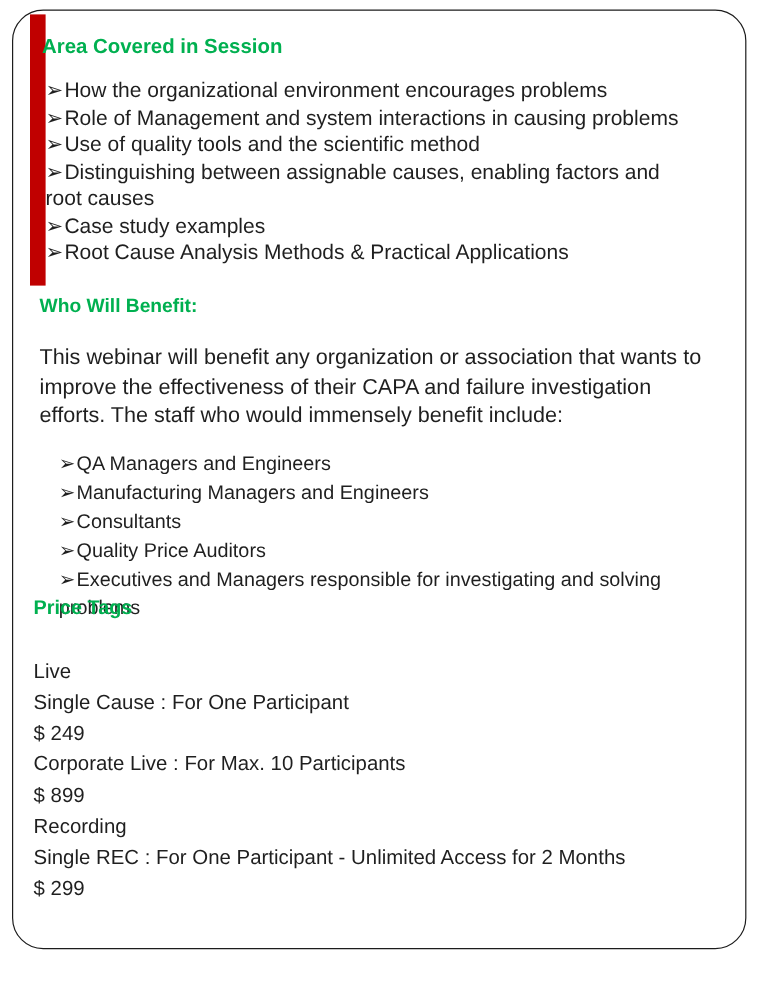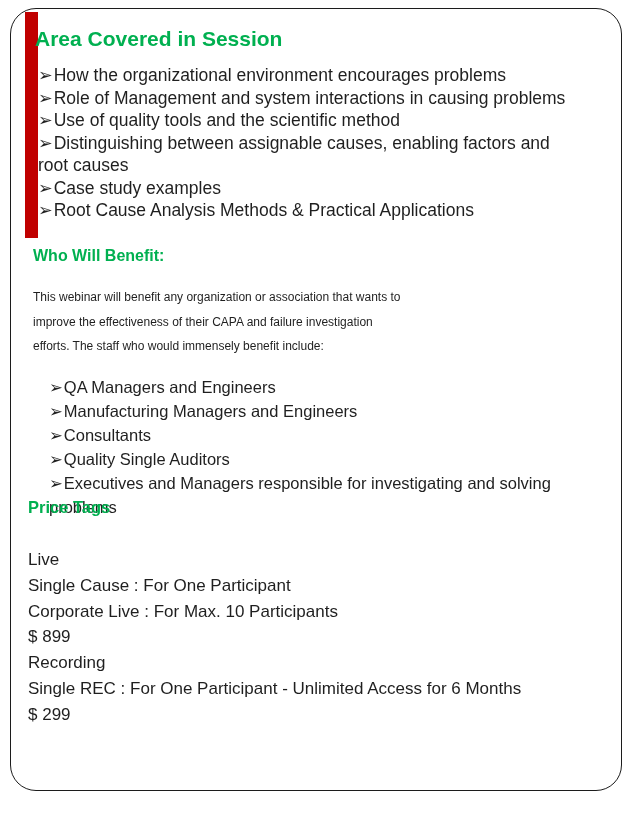--- a/index.html
+++ b/index.html
@@ -31,27 +31,27 @@
   h2 {
     margin: 0;
     color: var(--heading_green, #00B050);
     font-weight: bold;
   }
   ul { list-style: none; margin: 16px; padding: 0; }
   .li-text, .intro { white-space: pre-line; }
 
   
   .sec-area { left: 22px; top: 30px; width: 596px; }
-  .sec-area h2 { font-size: 21px; line-height: 18px; margin: 0 0 16px 13px; }
+  .sec-area h2 { font-size: 17px; line-height: 18px; margin: 0 0 16px 13px; }
   .sec-area li { font-size: 17.5px; line-height: 22.5px; }
 
   
   .sec-benefit { left: 33px; top: 246px; width: 589px; }
   .sec-benefit h2 { font-size: 16px; line-height: 19px; margin: 0 0 20px 0; }
-  .sec-benefit .intro { font-size: 12px; line-height: 24.5px; margin: 0 0 16px 0; }
+  .sec-benefit .intro { font-size: 18px; line-height: 24.5px; margin: 0 0 16px 0; }
   .sec-benefit li { font-size: 16.5px; line-height: 24px; }
 
   
   .sec-price { left: 28px; top: 497px; width: 586px; }
   .sec-price h2 { font-size: 16.5px; line-height: 20px; }
   .price-lines { margin-top: 30px; font-size: 17px; line-height: 25.8px; }
 
   .bullet { margin-right: 1px; }
 </style>
 </head>
@@ -76,31 +76,32 @@
 
   <section class="sec-benefit">
     <h2>Who Will Benefit:</h2>
     <p class="intro">This webinar will benefit any organization or association that wants to
 improve the effectiveness of their CAPA and failure investigation
 efforts. The staff who would immensely benefit include:</p>
     <ul>
       <li><span class="bullet">➢</span><span class="li-text">QA Managers and Engineers</span></li>
       <li><span class="bullet">➢</span><span class="li-text">Manufacturing Managers and Engineers</span></li>
       <li><span class="bullet">➢</span><span class="li-text">Consultants</span></li>
-      <li><span class="bullet">➢</span><span class="li-text">Quality Single Auditors</span></li>
+      <li><span class="bullet">➢</span><span class="li-text">Quality Price Auditors</span></li>
       <li><span class="bullet">➢</span><span class="li-text">Executives and Managers responsible for investigating and solving
 problems</span></li>
     </ul>
   </section>
 
   <section class="sec-price">
     <h2>Price Tags</h2>
     <div class="price-lines">
       <div class="price-line">Live</div>
       <div class="price-line">Single Cause : For One Participant</div>
+      <div class="price-line">$ 249</div>
       <div class="price-line">Corporate Live : For Max. 10 Participants</div>
       <div class="price-line">$ 899</div>
       <div class="price-line">Recording</div>
-      <div class="price-line">Single REC : For One Participant - Unlimited Access for 6 Months</div>
+      <div class="price-line">Single REC : For One Participant - Unlimited Access for 2 Months</div>
       <div class="price-line">$ 299</div>
     </div>
   </section>
 </div>
 
 </body></html>

